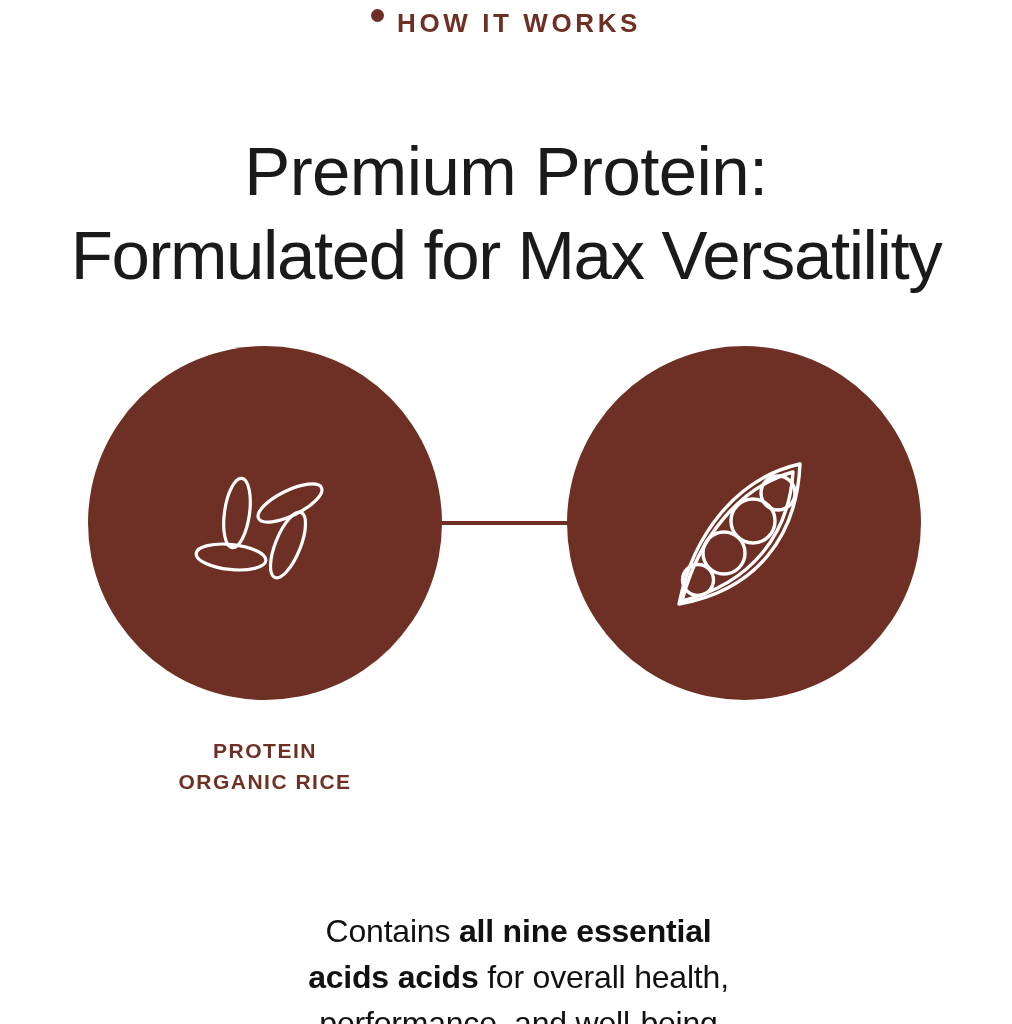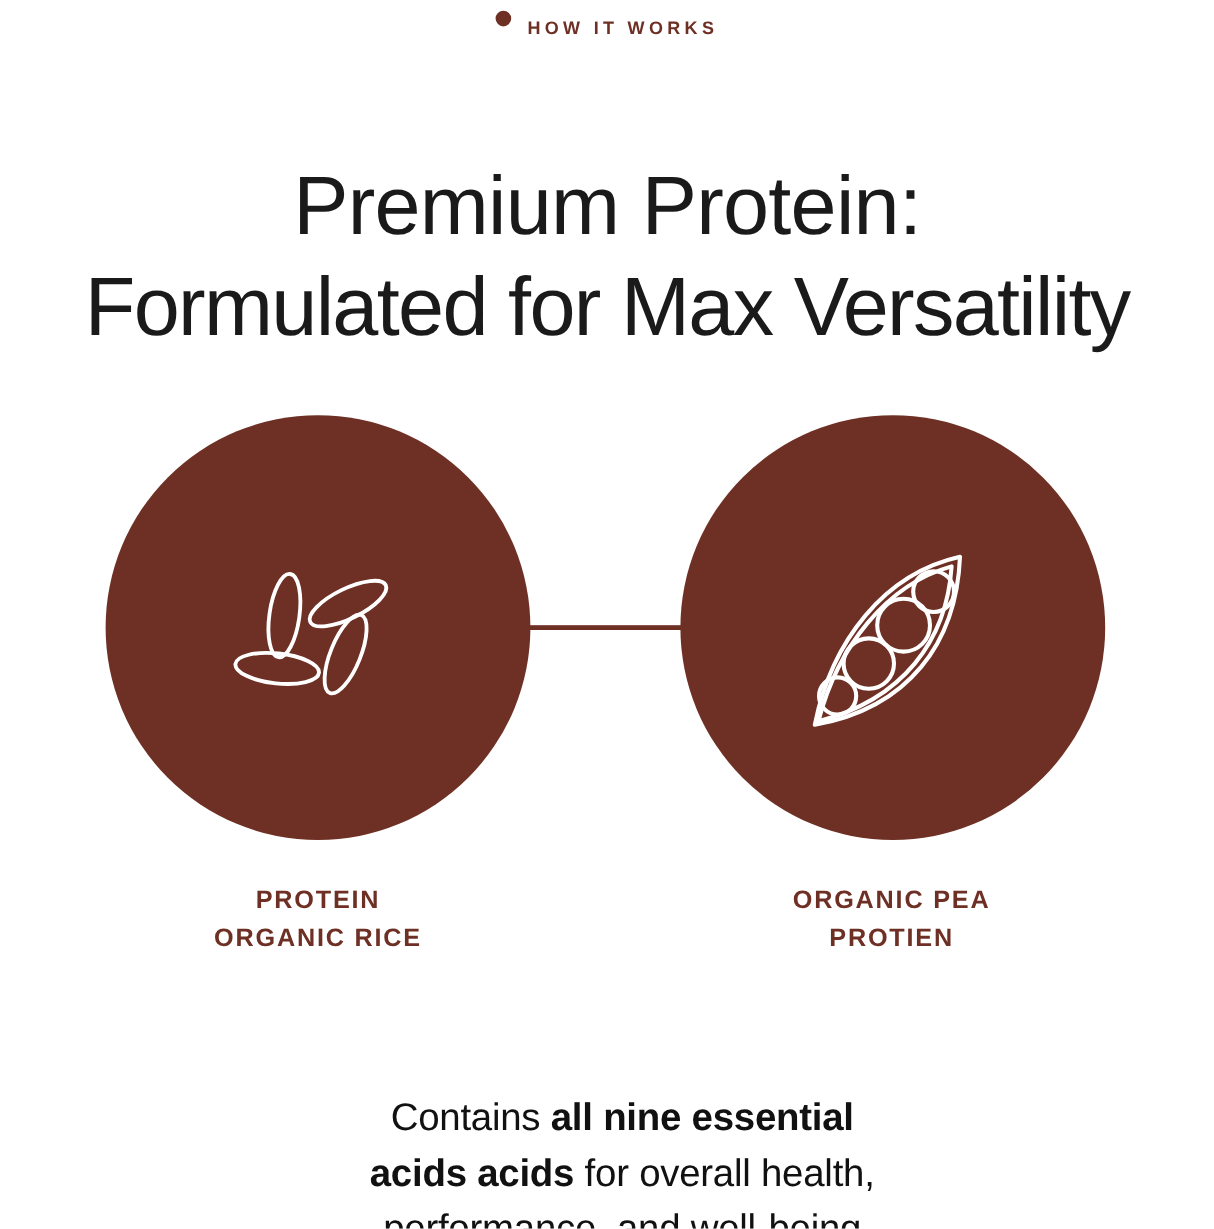--- a/index.html
+++ b/index.html
@@ -30,21 +30,21 @@
     gap: 13px;
   }
   .eyebrow-dot {
     width: 13px;
     height: 13px;
     border-radius: 50%;
     background: #6E3024;
     flex: 0 0 auto;
   }
   .eyebrow-text {
-    font-size: 15px;
+    font-size: 26px;
     font-weight: bold;
     letter-spacing: 3.6px;
     color: #6E3024;
     line-height: 1;
     white-space: nowrap;
     margin-top: 16px;
   }
 
   
   .headline {
@@ -196,24 +196,20 @@
       </svg>
     </div>
 
   </div>
 
   <div class="labels">
     <div class="label left">
       <span>PROTEIN</span>
       <span>ORGANIC RICE</span>
     </div>
-    <div class="label right">
-      <span>ORGANIC PEA</span>
-      <span>PROTIEN</span>
-    </div>
   </div>
 
   <p class="bodycopy">
     <span class="bc-line"><span>Contains </span><b>all nine essential</b></span>
     <span class="bc-line"><b>acids acids</b><span> for overall health,</span></span>
     <span class="bc-line">performance, and well-being</span>
   </p>
 
 </div>
 

